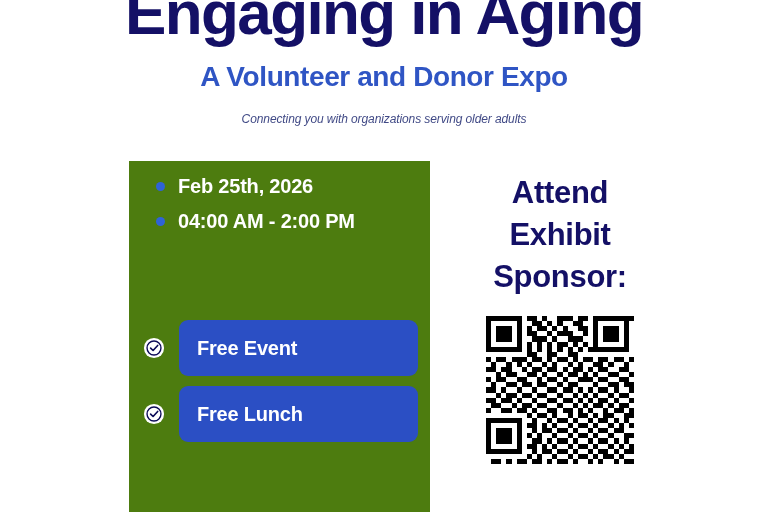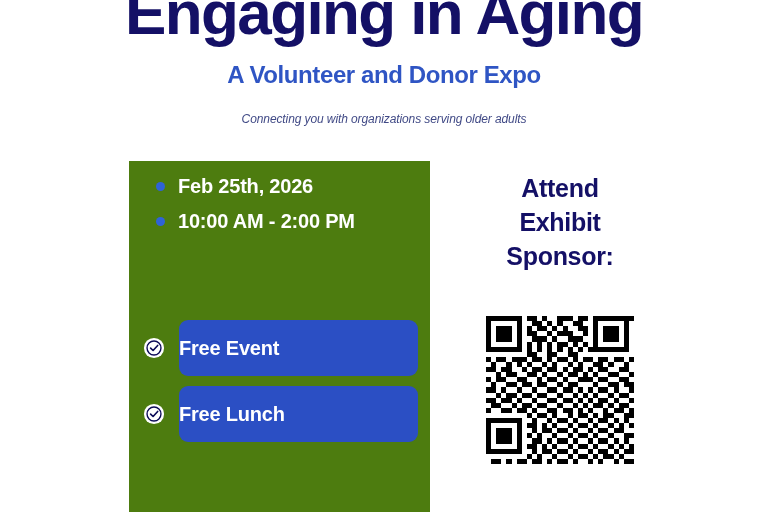--- a/index.html
+++ b/index.html
@@ -35,21 +35,21 @@
     line-height: 1.0;
     white-space: nowrap;
   }
 
   .subtitle {
     position: absolute;
     left: 0;
     top: 62px;
     width: 768px;
     text-align: center;
-    font-size: 24px;
+    font-size: 28px;
     font-weight: 700;
     letter-spacing: -0.4px;
     color: #2f55c4;
     line-height: 1.1;
     white-space: nowrap;
   }
 
   .tagline {
     position: absolute;
     left: 0;
@@ -132,38 +132,39 @@
     display: block;
   }
 
   .perk-pill {
     flex: 1 1 auto;
     height: 56px;
     background: #2b4fc4;
     border-radius: 9px;
     display: flex;
     align-items: center;
+    padding-left: 18px;
     box-sizing: border-box;
   }
 
   .perk-label {
     font-size: 20px;
     font-weight: 700;
     color: #ffffff;
     letter-spacing: -0.2px;
   }
 
   
   .cta {
     position: absolute;
     left: 452px;
     top: 172px;
     width: 216px;
     text-align: center;
-    font-size: 25px;
+    font-size: 31px;
     font-weight: 700;
     color: #141066;
     line-height: 1.35;
     letter-spacing: -0.3px;
     white-space: pre-line;
   }
 
   .qr-wrap {
     position: absolute;
     left: 486px;
@@ -185,21 +186,21 @@
 
   <div class="info-panel">
 
     <div class="detail-list">
       <div class="detail-item">
         <span class="bullet-dot"></span>
         <span class="detail-text">Feb 25th, 2026</span>
       </div>
       <div class="detail-item">
         <span class="bullet-dot"></span>
-        <span class="detail-text">10:00 AM - 2:00 PM</span>
+        <span class="detail-text">04:00 AM - 2:00 PM</span>
       </div>
     </div>
 
     <div class="perks">
 
       <div class="perk-row">
         <svg class="check-icon" viewBox="0 0 24 24">
           <circle cx="12" cy="12" r="11" fill="#ffffff"></circle>
           <circle cx="12" cy="12" r="7.6" fill="none" stroke="#0b0a57" stroke-width="1.5"></circle>
           <path d="M8.3 12.1 L11 14.7 L16 9.2" fill="none" stroke="#0b0a57" stroke-width="1.8" stroke-linecap="round" stroke-linejoin="round"></path>

